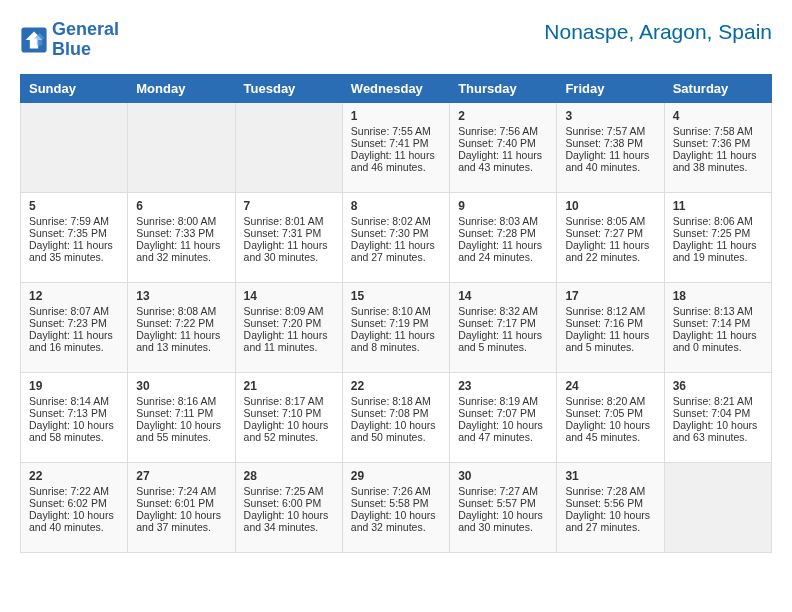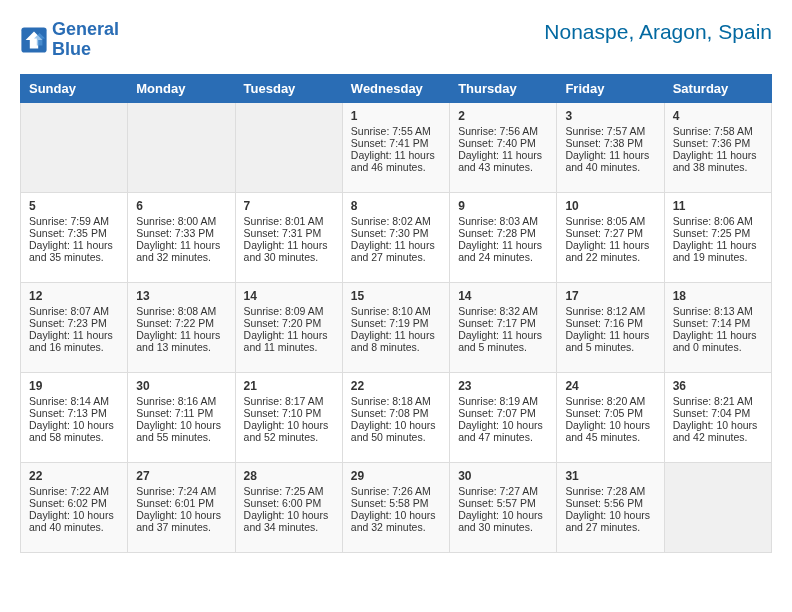--- a/index.html
+++ b/index.html
@@ -296,21 +296,21 @@
           <div>Sunrise: 8:20 AM</div>
           <div>Sunset: 7:05 PM</div>
           <div>Daylight: 10 hours</div>
           <div>and 45 minutes.</div>
         </td>
         <td>
           <span class="day-num">36</span>
           <div>Sunrise: 8:21 AM</div>
           <div>Sunset: 7:04 PM</div>
           <div>Daylight: 10 hours</div>
-          <div>and 42 minutes.</div>
+          <div>and 63 minutes.</div>
         </td>
       </tr>
       <tr>
         <td>
           <span class="day-num">22</span>
           <div>Sunrise: 7:22 AM</div>
           <div>Sunset: 6:02 PM</div>
           <div>Daylight: 10 hours</div>
           <div>and 40 minutes.</div>
         </td>

